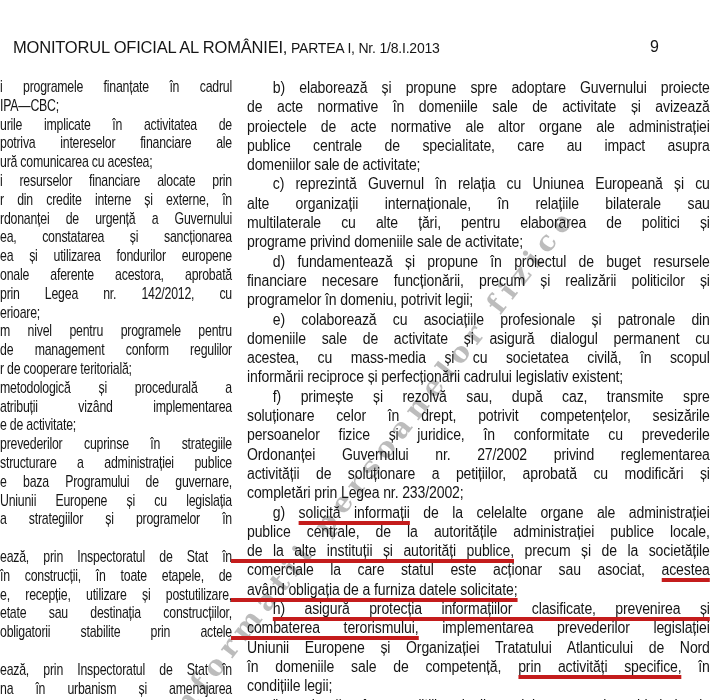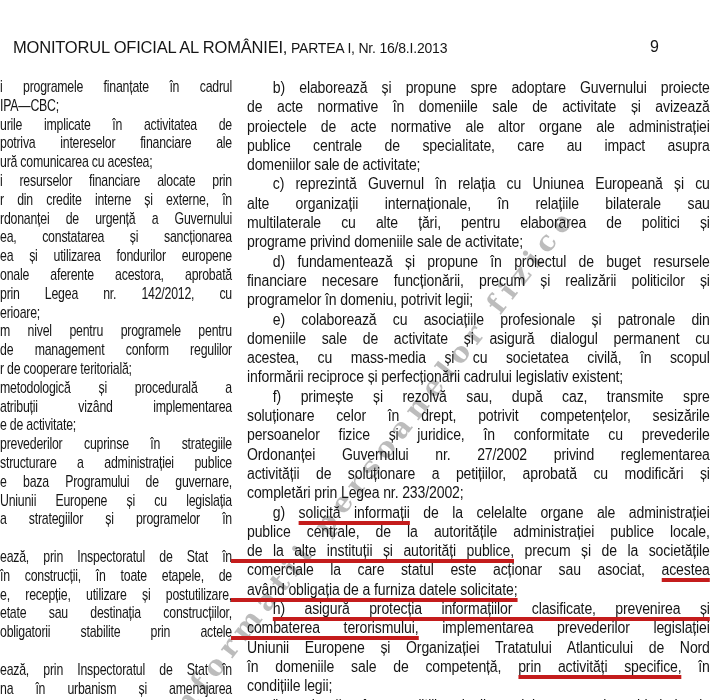--- a/index.html
+++ b/index.html
@@ -36,21 +36,21 @@
     font-size:28px;letter-spacing:7px;white-space:nowrap;
     color:rgba(122,122,122,0.5);
   }
 </style>
 </head>
 <body>
 
 <div class="page">
 
   <div class="header">
-    <span class="title-main">MONITORUL OFICIAL AL ROMÂNIEI,</span><span class="title-sub"> PARTEA I, Nr. 16/8.I.2013</span>
+    <span class="title-main">MONITORUL OFICIAL AL ROMÂNIEI,</span><span class="title-sub"> PARTEA I, Nr. 1/8.I.2013</span>
   </div>
   <div class="pagenum">9</div>
 
   <div class="watermark">informatii persoanelor fizice</div>
 
   <div class="col col-left">
       <div class="line j"><span>i programele finanțate în cadrul</span></div>
       <div class="line"><span>IPA—CBC;</span></div>
       <div class="line j"><span>urile implicate în activitatea de</span></div>
       <div class="line j"><span>potriva intereselor financiare ale</span></div>

